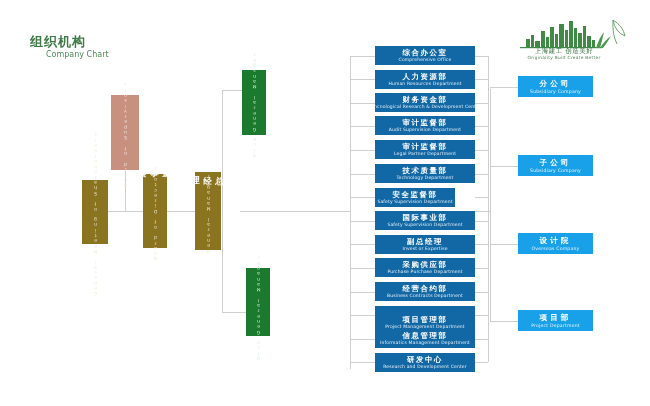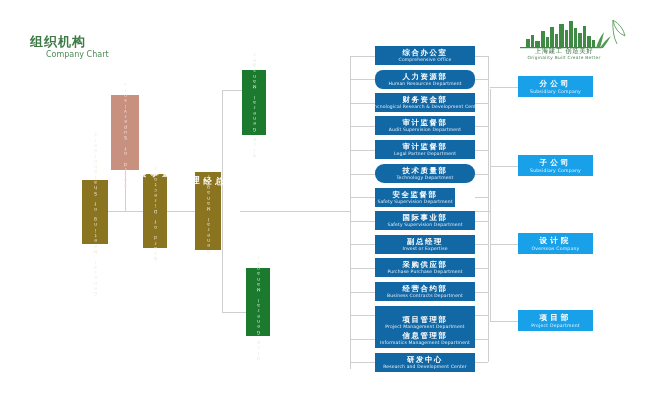--- a/index.html
+++ b/index.html
@@ -236,37 +236,37 @@
       <span class="vzh">副总经理（三）</span>
       <span class="ven">Vice General Manager</span>
     </div>
   </div>
 
   <div id="dept-col">
       <div class="dept" style="left: 375px; top: 46px; width: 100px; height: 19px;">
         <div class="dzh">综合办公室</div>
         <div class="den">Comprehensive Office</div>
       </div>
-      <div class="dept" style="left: 375px; top: 69.6px; width: 100px; height: 19px; border-radius: 8px;">
+      <div class="dept" style="left: 375px; top: 69.6px; width: 100px; height: 19px;">
         <div class="dzh">人力资源部</div>
         <div class="den">Human Resources Department</div>
       </div>
       <div class="dept" style="left: 375px; top: 93.2px; width: 100px; height: 19px;">
         <div class="dzh">财务资金部</div>
         <div class="den">Tehcnological Research &amp; Development Center</div>
       </div>
       <div class="dept" style="left: 375px; top: 116px; width: 100px; height: 19px;">
         <div class="dzh">审计监督部</div>
         <div class="den">Audit Supervision Department</div>
       </div>
       <div class="dept" style="left: 375px; top: 140.4px; width: 100px; height: 19px;">
         <div class="dzh">审计监督部</div>
         <div class="den">Legal Partner Department</div>
       </div>
-      <div class="dept" style="left: 375px; top: 164px; width: 100px; height: 19px; border-radius: 9px;">
+      <div class="dept" style="left: 375px; top: 164px; width: 100px; height: 19px;">
         <div class="dzh">技术质量部</div>
         <div class="den">Technology Department</div>
       </div>
       <div class="dept" style="left: 375px; top: 187.6px; width: 80px; height: 19px;">
         <div class="dzh">安全监督部</div>
         <div class="den">Safety Supervision Department</div>
       </div>
       <div class="dept" style="left: 375px; top: 211.2px; width: 100px; height: 19px;">
         <div class="dzh">国际事业部</div>
         <div class="den">Safety Supervision Department</div>

